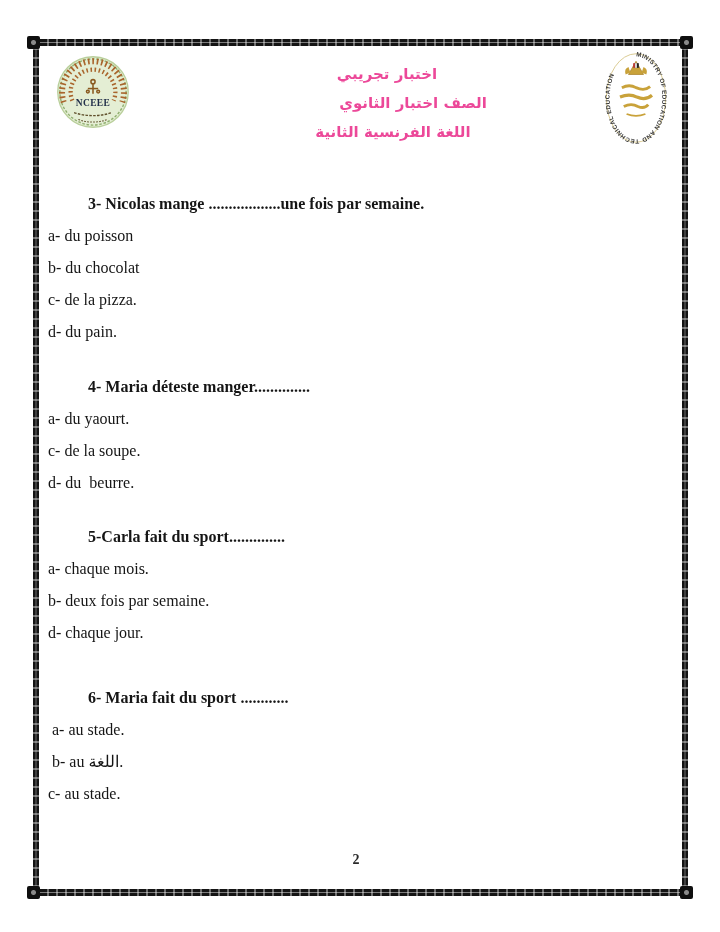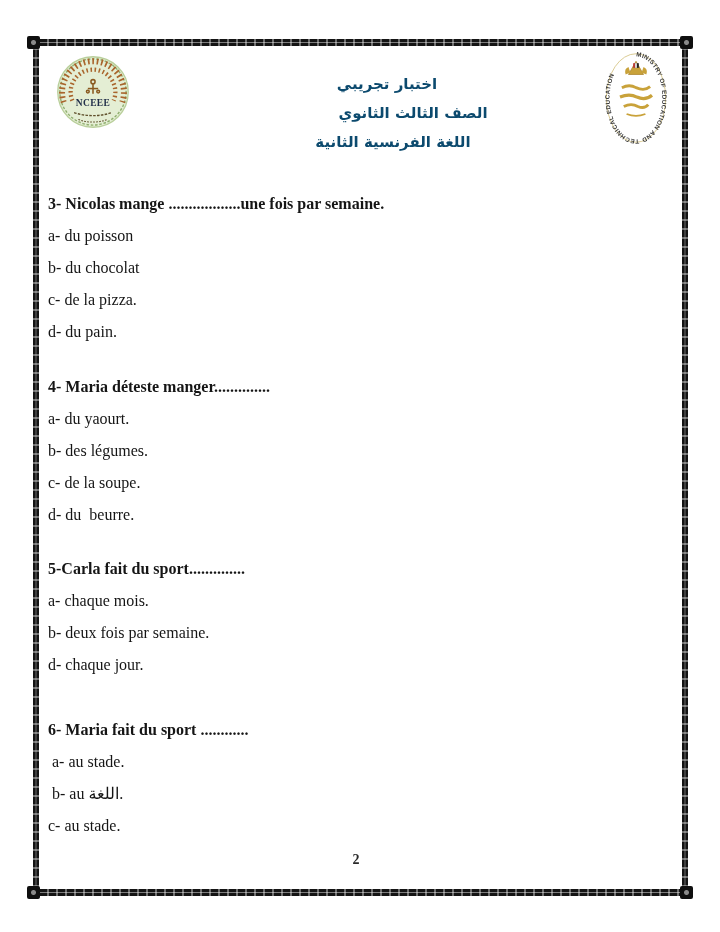--- a/index.html
+++ b/index.html
@@ -32,36 +32,36 @@
   .c-tl { left:27px; top:36px; }
   .c-tr { left:680px; top:36px; }
   .c-bl { left:27px; top:886px; }
   .c-br { left:680px; top:886px; }
 
   
   .logo-left { position:absolute; left:50px; top:48px; width:86px; height:88px; }
   .logo-right { position:absolute; left:602px; top:50px; width:68px; height:96px; }
 
   .title-block {
-    position:absolute; left:285px; top:70px; width:220px;
+    position:absolute; left:285px; top:60px; width:220px;
     direction:rtl; text-align:center;
-    font-family:"DejaVu Sans", sans-serif; font-weight:bold; font-size:15px; color:#0c4a6e;
+    font-family:"DejaVu Sans", sans-serif; font-weight:bold; font-size:15px; color:#ec4899;
   }
   .title-line { height:29px; line-height:29px; }
   .tl-1 { transform:translateX(-8px); }
   .tl-2 { transform:translateX(18px); font-size:15px; }
   .tl-3 { transform:translateX(-2px); }
 
   
   .questions { position:absolute; left:48px; top:193px; width:520px; }
   .q-block { }
   .q-m4 { margin-top:34px; }
   .q-m5 { margin-top:33px; }
   .q-m6 { margin-top:44px; }
-  .q-header { font-weight:bold; font-size:16px; line-height:21px; white-space:pre-wrap; }
+  .q-header { font-weight:bold; font-size:16px; line-height:21px; white-space:pre-wrap;margin-left:40px; }
   .q-option { font-size:16px; line-height:20px; white-space:pre-wrap;margin-top:12px; }
 
   
   .page-number {
     position:absolute; left:31px; top:852px; width:650px;
     text-align:center; font-size:14px; font-weight:bold; color:#2a2a2a;
   }
 </style>
 </head>
 <body>
@@ -111,38 +111,37 @@
   <g fill="none" stroke="#c9a23a">
     <path d="M20,40 Q28,36 35,40 Q44,44 50,39" stroke-width="3"></path>
     <path d="M18,50 Q28,46 36,50 Q45,54 52,48" stroke-width="3.4"></path>
     <path d="M22,60 Q30,56 37,60 Q44,63 48,58" stroke-width="3"></path>
     <path d="M25,68 Q35,72 45,68" stroke-width="2"></path>
   </g>
 </svg>
 
 <div class="title-block">
   <div class="title-line tl-1">اختبار تجريبي</div>
-  <div class="title-line tl-2">الصف الثالث الثانوي</div>
+  <div class="title-line tl-2">الصف اختبار الثانوي</div>
   <div class="title-line tl-3">اللغة الفرنسية الثانية</div>
 </div>
 
 <div class="questions">
 
   <div class="q-block">
     <div class="q-header">3- Nicolas mange ..................une fois par semaine.</div>
     <div class="q-option">a- du poisson</div>
     <div class="q-option">b- du chocolat</div>
     <div class="q-option">c- de la pizza.</div>
     <div class="q-option">d- du pain.</div>
   </div>
 
   <div class="q-block q-m4">
     <div class="q-header">4- Maria déteste manger..............</div>
     <div class="q-option">a- du yaourt.</div>
-    <div class="q-option">b- des légumes.</div>
     <div class="q-option">c- de la soupe.</div>
     <div class="q-option">d- du  beurre.</div>
   </div>
 
   <div class="q-block q-m5">
     <div class="q-header">5-Carla fait du sport..............</div>
     <div class="q-option">a- chaque mois.</div>
     <div class="q-option">b- deux fois par semaine.</div>
     <div class="q-option">d- chaque jour.</div>
   </div>

